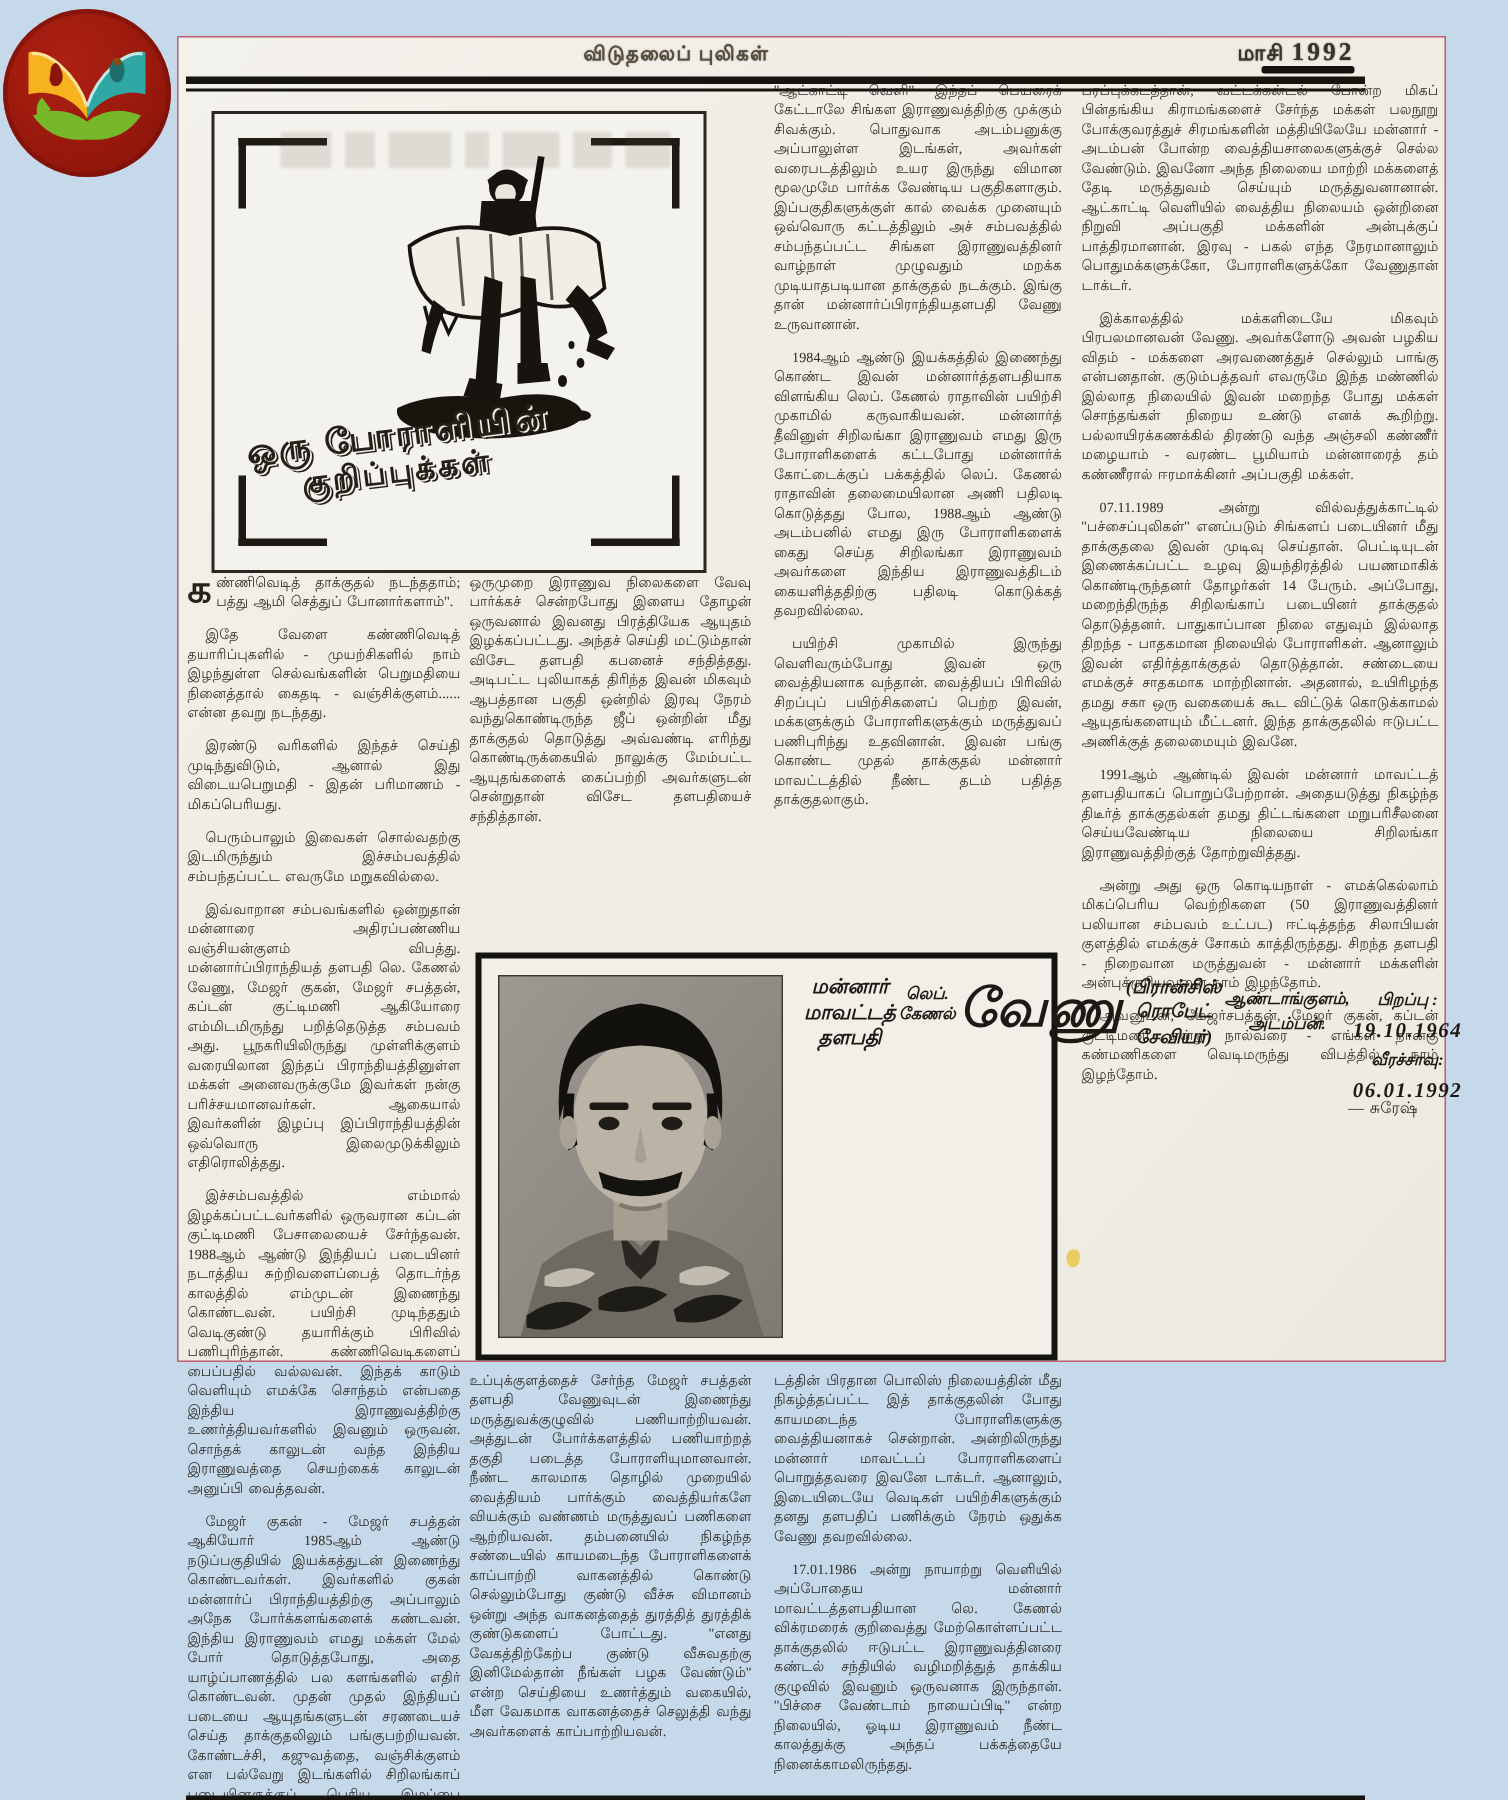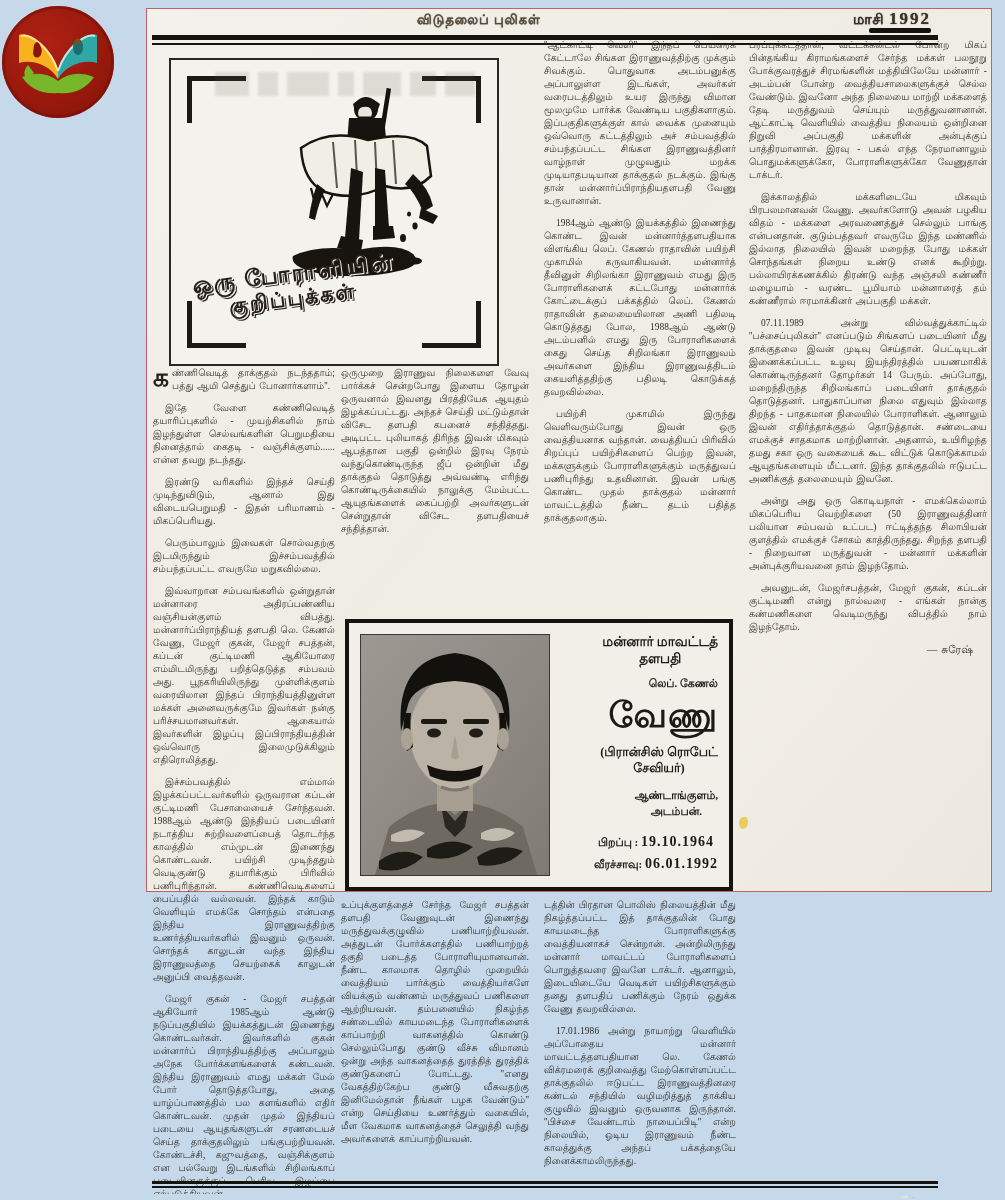--- a/index.html
+++ b/index.html
@@ -3,25 +3,24 @@
 <meta charset="utf-8">
 <style>
   html,body{margin:0;padding:0;}
   body{
     width:1005px;height:1200px;position:relative;overflow:hidden;
     background:#c6d9eb;
     font-family:"Liberation Serif","DejaVu Serif",serif;
   }
   
   .page{
-    position:absolute;left:118px;top:8px;width:846px;height:884px;
+    position:absolute;left:118px;top:24px;width:846px;height:884px;
     background:linear-gradient(130deg,#f3f1eb 0%,#efece4 45%,#f1eee6 70%,#ece8df 100%);
     border:1px solid #c4606b;
     box-sizing:border-box;
-    margin-left:28px;
   }
   
   .mast-title{
     position:absolute;left:270px;top:3px;font-size:13px;font-weight:bold;
     color:#564c3e;letter-spacing:1px;text-shadow:0 0 1px #6b6152;
   }
   .mast-issue{
     position:absolute;right:60px;top:0;font-weight:bold;color:#3a332a;
     font-size:14px;letter-spacing:1px;text-shadow:0 0 1px #4a4338;text-align:center;
   }
@@ -67,22 +66,22 @@
   #col3b{left:397px;top:890px;width:192px;height:293px;}
   #col4 {left:602px;top:30px; width:238px;height:1128px;}
   .signature{text-align:right;font-weight:normal;padding-right:14px;margin-top:4px;font-size:10.5px;}
   
   .mem-box{
     position:absolute;left:198px;top:610px;width:388px;height:272px;
     border:4px solid #15130f;background:#f2efe8;box-sizing:border-box;
     display:flex;padding:11px;gap:14px;
   }
   .mem-photo{width:188px;height:240px;border:1px solid #3a3832;background:#94908a;flex:none;overflow:hidden;}
-  .mem-text{flex:1;display:flex;flex-direction:column;align-items:flex-end;justify-content:center;
-    text-align:center;color:#1d1a15;gap:2px;}
+  .mem-text{flex:1;display:flex;flex-direction:row;align-items:flex-start;justify-content:center;
+    text-align:center;color:#1d1a15;gap:2px;font-style:italic;}
   .mem-title{font-weight:bold;font-size:13.5px;line-height:1.25;}
   .mem-rank{font-size:11px;font-weight:bold;margin-top:7px;}
   .mem-name{font-size:35px;font-weight:bold;letter-spacing:1px;margin:3px 0 2px;}
   .mem-alias{font-weight:bold;font-size:12.5px;line-height:1.3;}
   .mem-place{font-size:11px;font-weight:bold;margin-top:8px;line-height:1.5;}
   .mem-dates{margin-top:9px;font-size:11px;font-weight:bold;line-height:1.6;}
   .mem-dates b{font-size:14px;letter-spacing:1px;}
   
   .logo{
     position:absolute;left:2px;top:6px;width:112px;height:112px;border-radius:50%;
@@ -185,20 +184,21 @@
 
   <div class="col" id="col3b">
     <p class="lead">டத்தின் பிரதான பொலிஸ் நிலையத்தின் மீது நிகழ்த்தப்பட்ட இத் தாக்குதலின் போது காயமடைந்த போராளிகளுக்கு வைத்தியனாகச் சென்றான். அன்றிலிருந்து மன்னார் மாவட்டப் போராளிகளைப் பொறுத்தவரை இவனே டாக்டர். ஆனாலும், இடையிடையே வெடிகள் பயிற்சிகளுக்கும் தனது தளபதிப் பணிக்கும் நேரம் ஒதுக்க வேணு தவறவில்லை.</p>
     <p>17.01.1986 அன்று நாயாற்று வெளியில் அப்போதைய மன்னார் மாவட்டத்தளபதியான லெ. கேணல் விக்ரமரைக் குறிவைத்து மேற்கொள்ளப்பட்ட தாக்குதலில் ஈடுபட்ட இராணுவத்தினரை கண்டல் சந்தியில் வழிமறித்துத் தாக்கிய குழுவில் இவனும் ஒருவனாக இருந்தான். ''பிச்சை வேண்டாம் நாயைப்பிடி'' என்ற நிலையில், ஓடிய இராணுவம் நீண்ட காலத்துக்கு அந்தப் பக்கத்தையே நினைக்காமலிருந்தது.</p>
   </div>
 
   <div class="col" id="col4">
     <p class="lead">பரப்புக்கடத்தான், வட்டக்கன்டல் போன்ற மிகப் பின்தங்கிய கிராமங்களைச் சேர்ந்த மக்கள் பலநூறு போக்குவரத்துச் சிரமங்களின் மத்தியிலேயே மன்னார் - அடம்பன் போன்ற வைத்தியசாலைகளுக்குச் செல்ல வேண்டும். இவனோ அந்த நிலையை மாற்றி மக்களைத் தேடி மருத்துவம் செய்யும் மருத்துவனானான். ஆட்காட்டி வெளியில் வைத்திய நிலையம் ஒன்றினை நிறுவி அப்பகுதி மக்களின் அன்புக்குப் பாத்திரமானான். இரவு - பகல் எந்த நேரமானாலும் பொதுமக்களுக்கோ, போராளிகளுக்கோ வேணுதான் டாக்டர்.</p>
     <p>இக்காலத்தில் மக்களிடையே மிகவும் பிரபலமானவன் வேணு. அவர்களோடு அவன் பழகிய விதம் - மக்களை அரவணைத்துச் செல்லும் பாங்கு என்பனதான். குடும்பத்தவர் எவருமே இந்த மண்ணில் இல்லாத நிலையில் இவன் மறைந்த போது மக்கள் சொந்தங்கள் நிறைய உண்டு எனக் கூறிற்று. பல்லாயிரக்கணக்கில் திரண்டு வந்த அஞ்சலி கண்ணீர் மழையாம் - வரண்ட பூமியாம் மன்னாரைத் தம் கண்ணீரால் ஈரமாக்கினர் அப்பகுதி மக்கள்.</p>
     <p>07.11.1989 அன்று வில்வத்துக்காட்டில் ''பச்சைப்புலிகள்'' எனப்படும் சிங்களப் படையினர் மீது தாக்குதலை இவன் முடிவு செய்தான். பெட்டியுடன் இணைக்கப்பட்ட உழவு இயந்திரத்தில் பயணமாகிக் கொண்டிருந்தனர் தோழர்கள் 14 பேரும். அப்போது, மறைந்திருந்த சிறிலங்காப் படையினர் தாக்குதல் தொடுத்தனர். பாதுகாப்பான நிலை எதுவும் இல்லாத திறந்த - பாதகமான நிலையில் போராளிகள். ஆனாலும் இவன் எதிர்த்தாக்குதல் தொடுத்தான். சண்டையை எமக்குச் சாதகமாக மாற்றினான். அதனால், உயிரிழந்த தமது சகா ஒரு வகையைக் கூட விட்டுக் கொடுக்காமல் ஆயுதங்களையும் மீட்டனர். இந்த தாக்குதலில் ஈடுபட்ட அணிக்குத் தலைமையும் இவனே.</p>
+    <p>1991ஆம் ஆண்டில் இவன் மன்னார் மாவட்டத் தளபதியாகப் பொறுப்பேற்றான். அதையடுத்து நிகழ்ந்த திடீர்த் தாக்குதல்கள் தமது திட்டங்களை மறுபரிசீலனை செய்யவேண்டிய நிலையை சிறிலங்கா இராணுவத்திற்குத் தோற்றுவித்தது.</p>
     <p>அன்று அது ஒரு கொடியநாள் - எமக்கெல்லாம் மிகப்பெரிய வெற்றிகளை (50 இராணுவத்தினர் பலியான சம்பவம் உட்பட) ஈட்டித்தந்த சிலாபியன் குளத்தில் எமக்குச் சோகம் காத்திருந்தது. சிறந்த தளபதி - நிறைவான மருத்துவன் - மன்னார் மக்களின் அன்புக்குரியவனை நாம் இழந்தோம்.</p>
     <p>அவனுடன், மேஜர்சபத்தன், மேஜர் குகன், கப்டன் குட்டிமணி என்று நால்வரை - எங்கள் நான்கு கண்மணிகளை வெடிமருந்து விபத்தில் நாம் இழந்தோம்.</p>
     <div class="signature">— சுரேஷ்</div>
   </div>
 
   <div class="mem-box">
     <div class="mem-photo">
       <svg width="188" height="240" viewBox="0 0 188 240">
         <defs>
           <linearGradient id="bgp" x1="0" y1="0" x2="1" y2="1">

